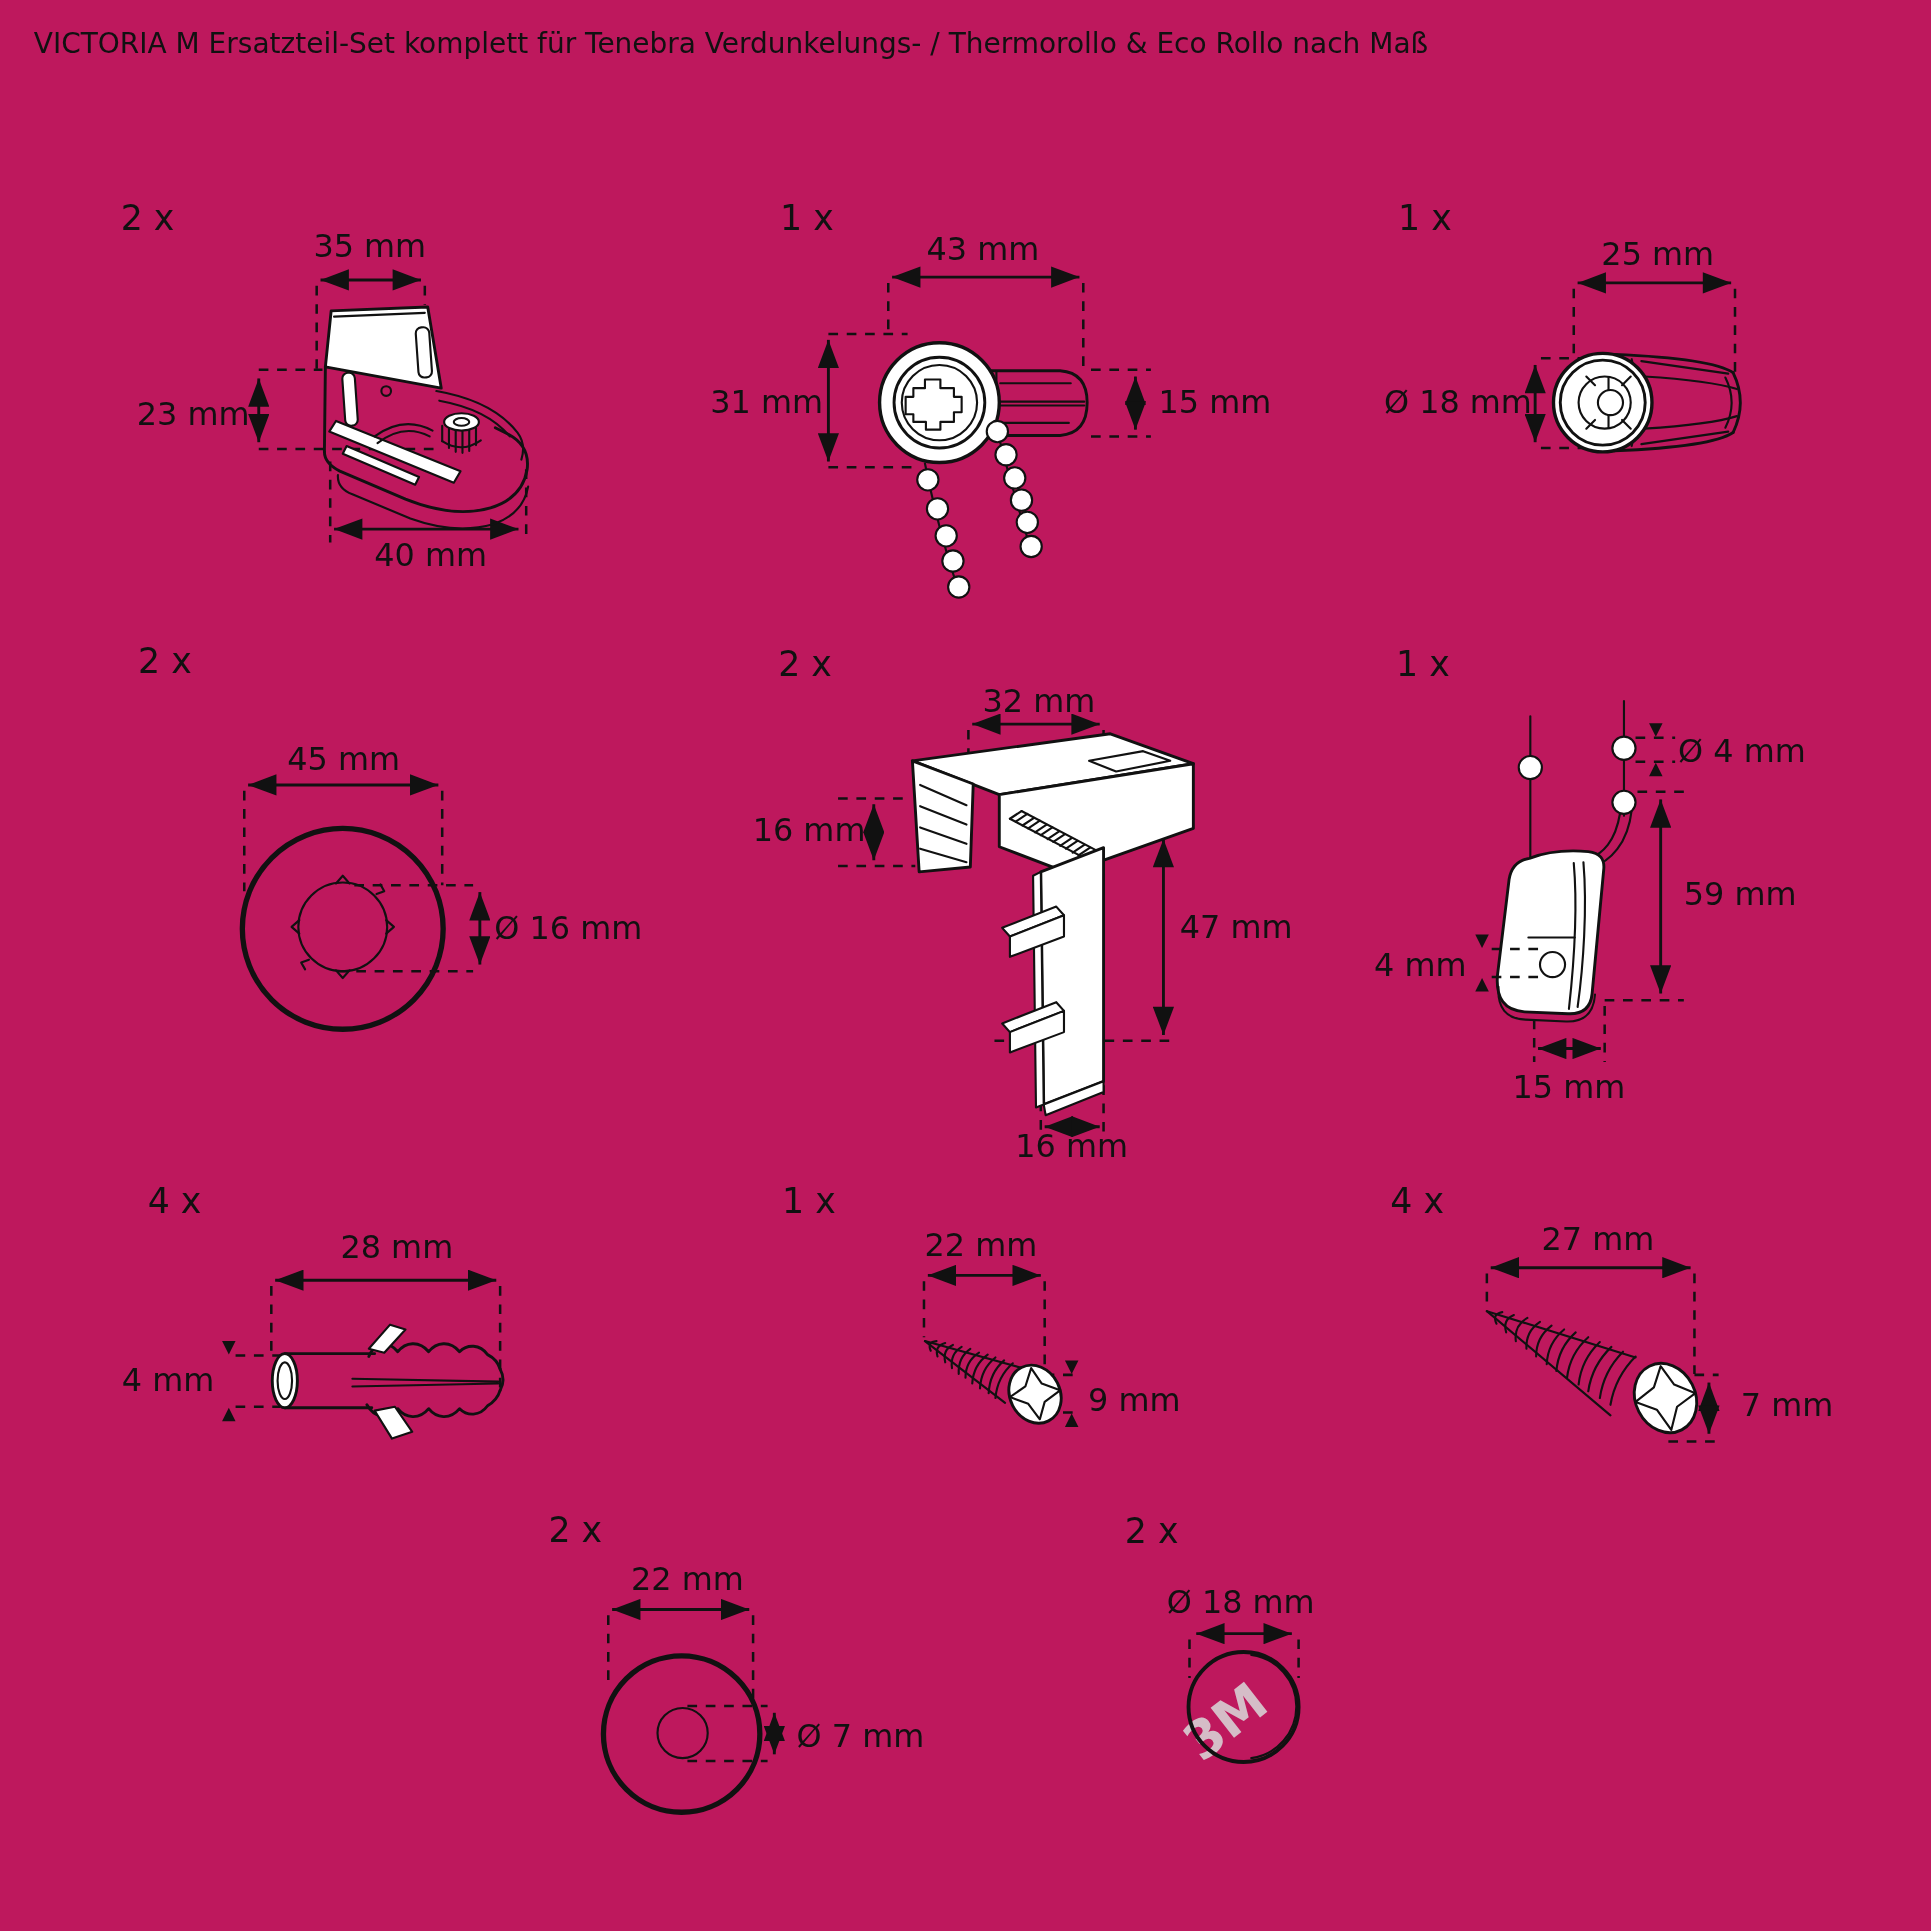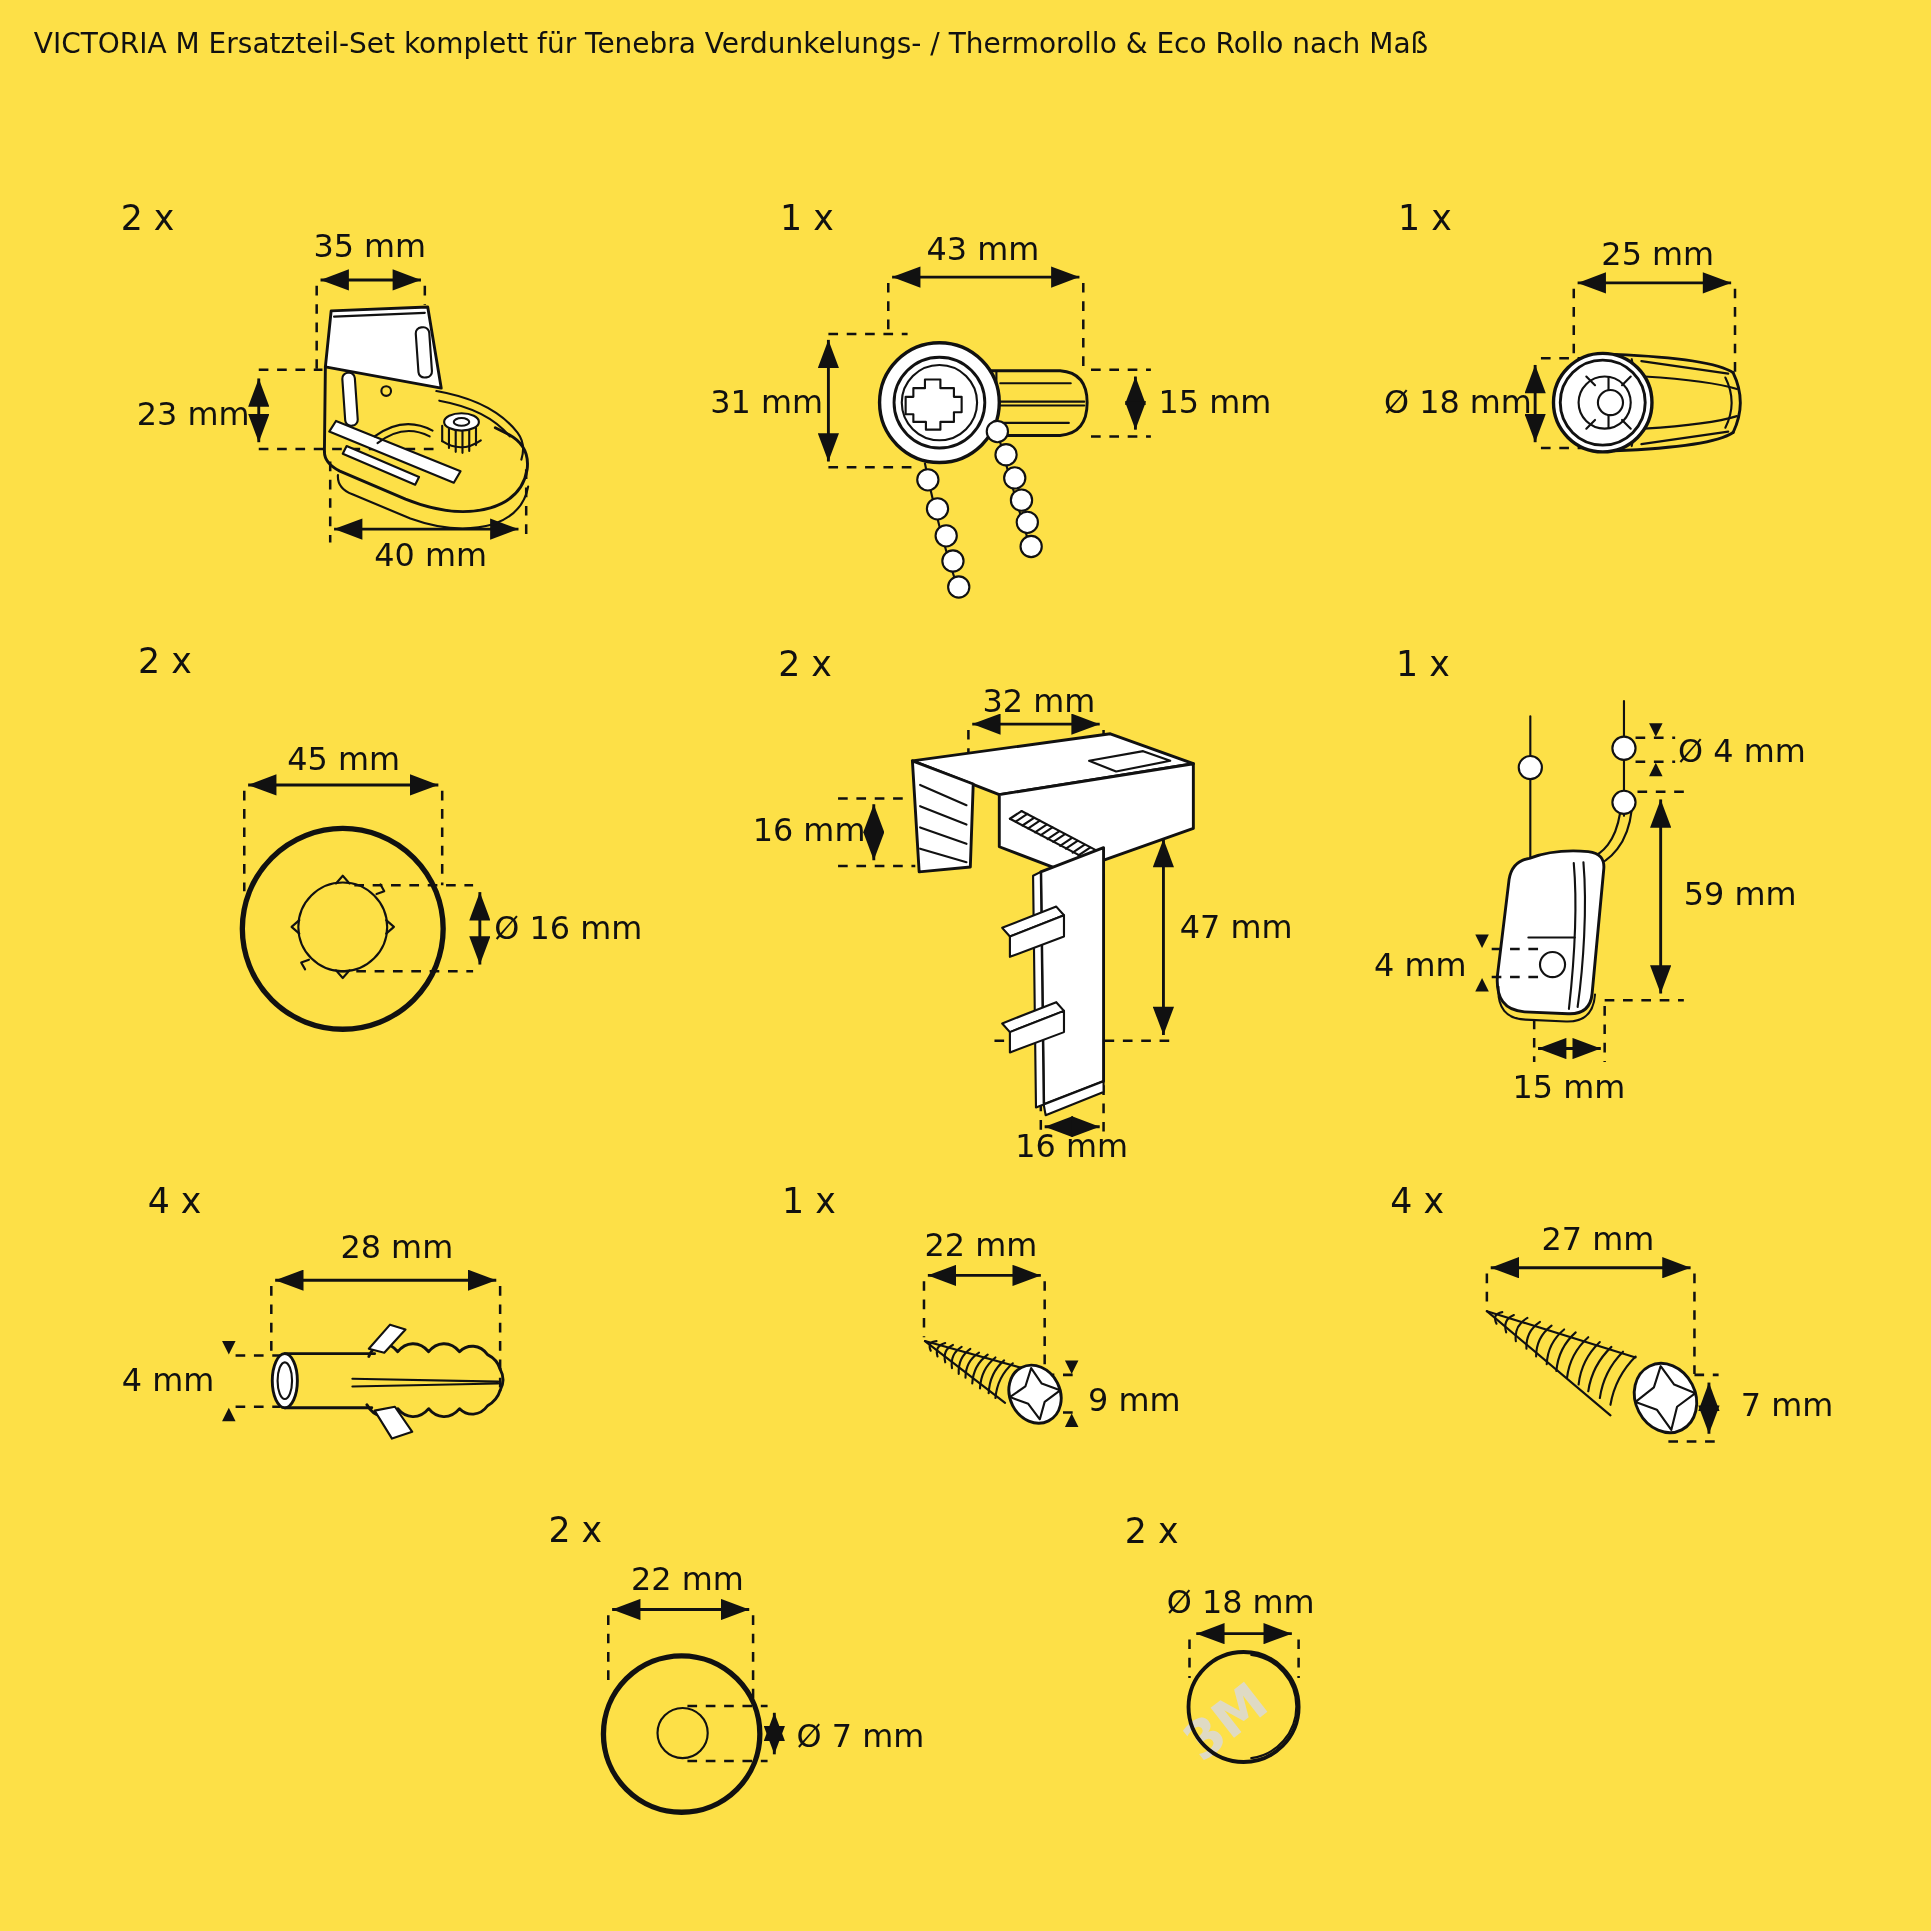--- a/index.html
+++ b/index.html
@@ -1,16 +1,16 @@
 <!DOCTYPE html>
 <html><head>
 <meta charset="utf-8">
 <style>
   html,body{margin:0;padding:0;background:#fff;}
-  #stage{position:relative;width:1931px;height:1931px;background:#fde047;overflow:hidden;}
+  #stage{position:relative;width:1931px;height:1931px;background:#be185d;overflow:hidden;}
   svg{display:block;}
   .ln{fill:none;stroke:#111;stroke-width:3;stroke-linecap:round;stroke-linejoin:round;}
   .lnf{fill:#fff;stroke:#111;stroke-width:3;stroke-linejoin:round;}
   .thin{stroke-width:2.2;}
   .bold{stroke-width:5.5;}
   .md{stroke-width:4;}
   .dash{fill:none;stroke:#111;stroke-width:2.6;stroke-dasharray:10 9;stroke-linecap:butt;}
   .dim{fill:none;stroke:#111;stroke-width:3;}
   .tri{fill:#111;stroke:none;}
   text{font-family:"DejaVu Sans","Liberation Sans",sans-serif;fill:#111;}

